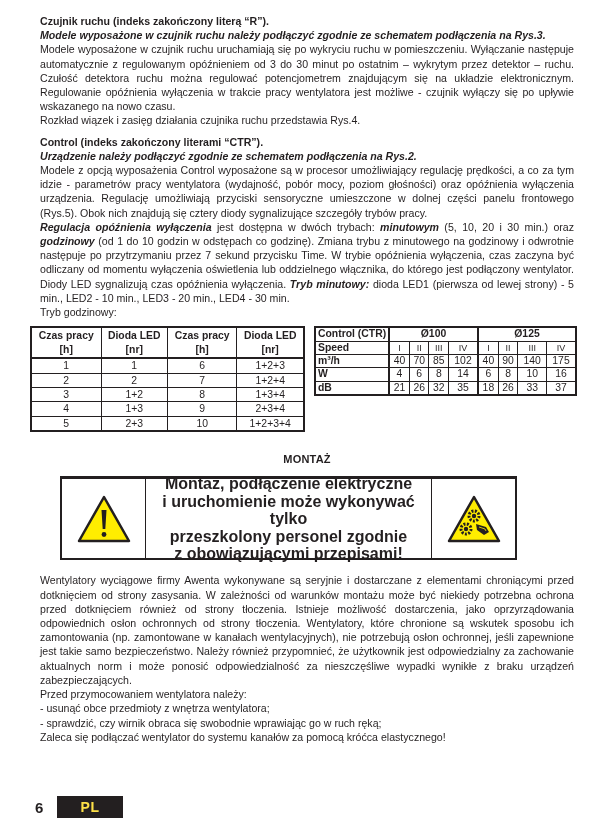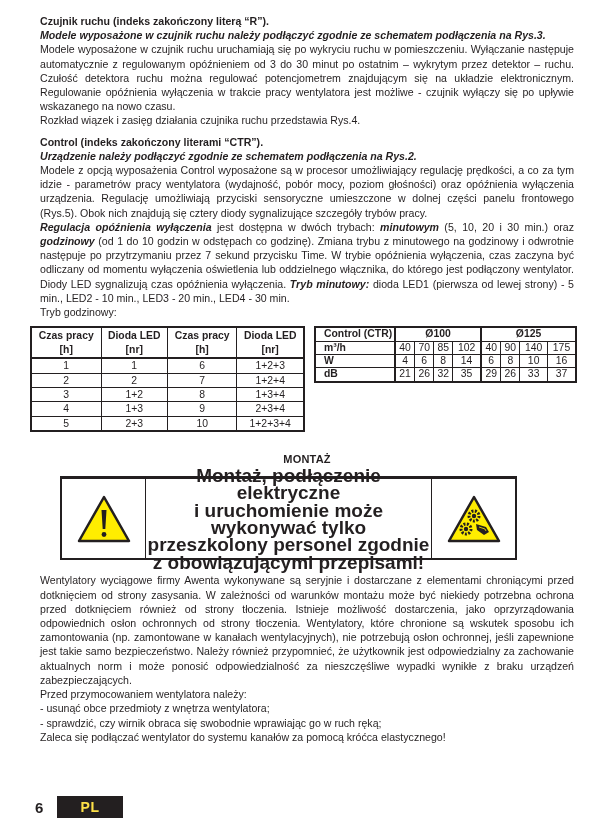--- a/index.html
+++ b/index.html
@@ -18,31 +18,31 @@
   .t1 { position:absolute; left:-10px; top:0; width:275px; border:2px solid #231f20; }
   .t1 th, .t1 td { border:1px solid #231f20; text-align:center; padding:0; line-height:13.4px; }
   .t1 th { font-weight:bold; line-height:14px; }
   .t1 thead tr.h1 th { border-bottom:none; padding-top:1px; }
   .t1 thead tr.h2 th { border-top:none; }
   .t1 thead { border-bottom:2px solid #231f20;margin-left:29px; }
   .t1 th.nb, .t1 td.nb { border-left:1px solid #9a9a9a; }
 
   .t2 { position:absolute; left:274px; top:0; width:263px; border:2px solid #231f20; }
   .t2 th, .t2 td { border:1px solid #231f20; text-align:center; padding:0; line-height:12.4px; }
-  .t2 td.lbl, .t2 th.lbl { text-align:left; font-weight:bold; padding-left:8px; width:70px; border-right:2px solid #231f20;margin-left:24px; }
+  .t2 td.lbl, .t2 th.lbl { text-align:left; font-weight:bold; padding-left:2px; width:70px; border-right:2px solid #231f20;margin-left:24px; }
   .t2 th { font-weight:bold; }
   .t2 tr.speed td { font-size:9px; }
   .t2 .grp-sep { border-left:2px solid #231f20; }
 
   .montaz-title { text-align:center; font-weight:bold; font-size:11px; margin-top:14px; letter-spacing:0.2px; }
   .warn { position:relative; margin-left:20px; width:457px; height:84px; margin-top:10px;
           border:2px solid #231f20; border-top-width:3px; display:flex; box-sizing:border-box; }
   .warn .cell-l { width:83px; border-right:1px solid #231f20; display:flex; align-items:center; justify-content:center; }
   .warn .cell-m { flex:1; display:flex; flex-direction:column; align-items:center; justify-content:center;
-                  font-weight:bold; font-size:19px; line-height:17.4px; color:#231f20; text-align:center; }
+                  font-weight:bold; font-size:16px; line-height:17.4px; color:#231f20; text-align:center; }
   .warn .cell-r { width:83px; border-left:1px solid #231f20; display:flex; align-items:center; justify-content:center; }
 
   .montaz-text { margin-top:13px; }
   .footer { position:absolute; left:35px; top:796px; display:flex; align-items:center; }
   .pgnum { font-weight:bold; font-size:15px; color:#231f20; width:22px; }
   .lang { background:#231f20; color:#fde047; font-weight:bold; font-size:14px; width:66px; height:22px;
           display:flex; align-items:center; justify-content:center; letter-spacing:0.5px; }
 </style>
 </head>
 <body>
@@ -115,20 +115,31 @@
         </tr>
       </tbody>
     </table>
 
     <table class="t2">
       <tbody>
           <tr>
         <th class="lbl">Control (CTR)</th>
         <th colspan="4">Ø100</th>
         <th colspan="4" class="grp-sep">Ø125</th>
+      </tr>
+      <tr class="speed">
+        <td class="lbl" style="font-size:10.4px">Speed</td>
+        <td>I</td>
+        <td>II</td>
+        <td>III</td>
+        <td>IV</td>
+        <td class="grp-sep">I</td>
+        <td>II</td>
+        <td>III</td>
+        <td>IV</td>
       </tr>
       <tr>
         <td class="lbl">m³/h</td>
         <td>40</td>
         <td>70</td>
         <td>85</td>
         <td>102</td>
         <td class="grp-sep">40</td>
         <td>90</td>
         <td>140</td>
@@ -144,21 +155,21 @@
         <td>8</td>
         <td>10</td>
         <td>16</td>
       </tr>
       <tr>
         <td class="lbl">dB</td>
         <td>21</td>
         <td>26</td>
         <td>32</td>
         <td>35</td>
-        <td class="grp-sep">29</td>
+        <td class="grp-sep">18</td>
         <td>26</td>
         <td>33</td>
         <td>37</td>
       </tr>
     </tbody>
       </table>
   </div>
 
   <div class="montaz-title">MONTAŻ</div>
 

